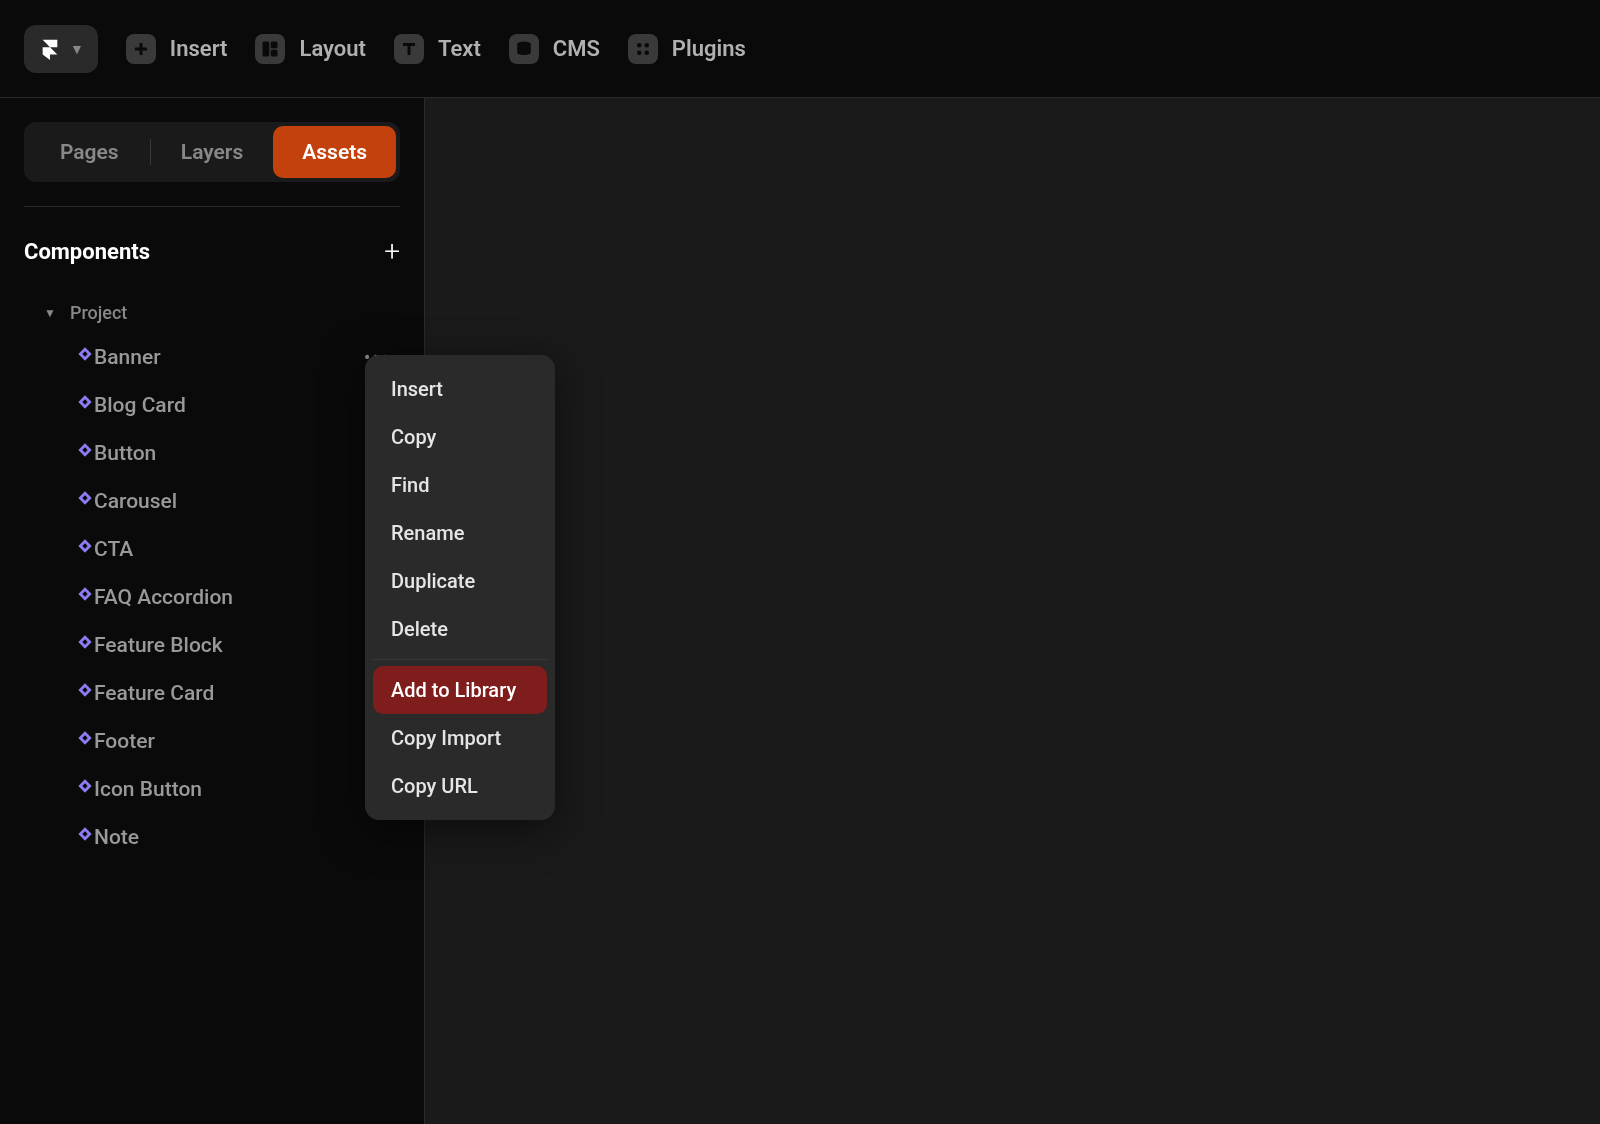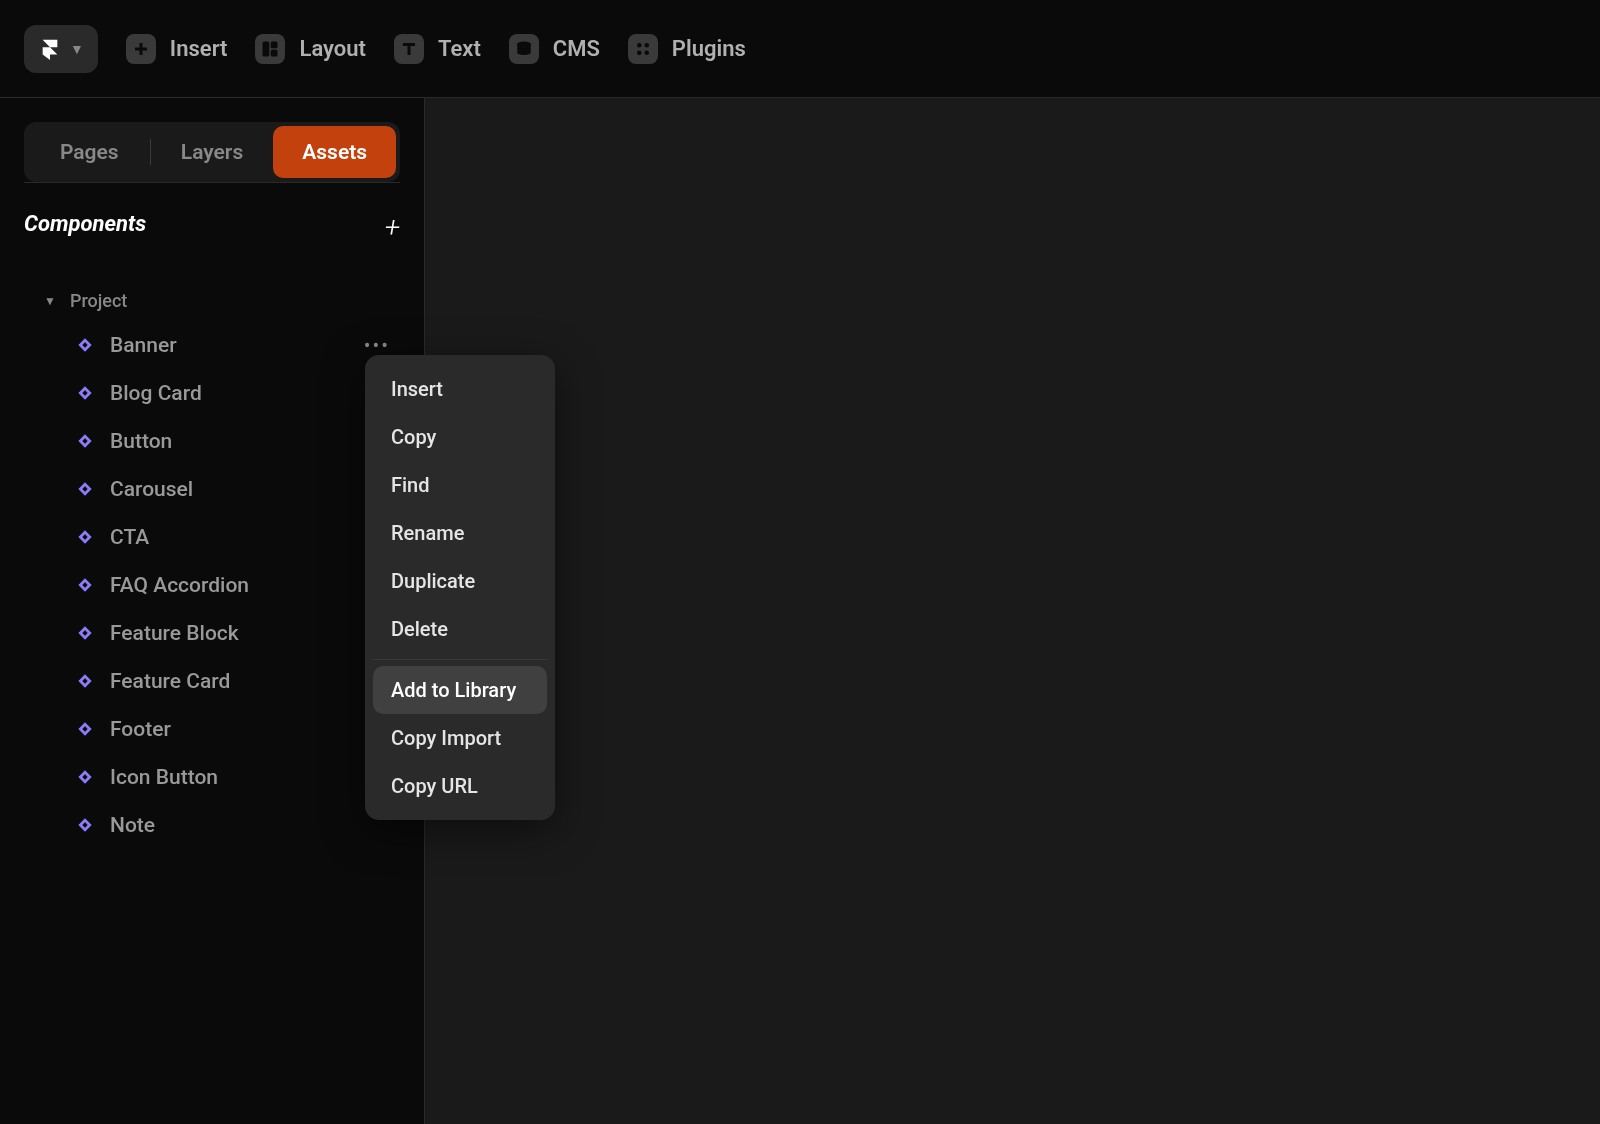--- a/index.html
+++ b/index.html
@@ -72,20 +72,21 @@
       width: 425px;
       background: #0a0a0a;
       border-right: 1px solid #2a2a2a;
       padding: 24px;
     }
     .tabs {
       display: flex;
       background: #1a1a1a;
       border-radius: 12px;
       padding: 4px;
+      margin-bottom: 24px;
     }
     .tab {
       flex: 1;
       text-align: center;
       padding: 14px 0;
       font-size: 21px;
       font-weight: 600;
       color: #888;
       cursor: pointer;
       border-radius: 10px;
@@ -105,22 +106,22 @@
       color: #fff;
     }
     .divider {
       height: 1px;
       background: #2a2a2a;
       margin-bottom: 28px;
     }
     .section-header {
       display: flex;
       justify-content: space-between;
-      margin-bottom: 36px;
-      font-style: italic;
+      align-items: center;
+      margin-bottom: 24px;
     }
     .section-title {
       font-size: 22px;
       font-weight: 700;
       color: #fff;
     }
     .plus-button {
       font-size: 28px;
       color: #fff;
       cursor: pointer;
@@ -143,22 +144,22 @@
     .tree-group-label {
       font-size: 18px;
       color: #888;
       font-weight: 500;
     }
     .tree-items {
       padding-left: 32px;
     }
     .tree-item {
       display: flex;
-      align-items: center;
-      gap: 16px;
+      align-items: flex-start;
+      gap: 0;
       padding: 12px 0;
       cursor: pointer;
       position: relative;
     }
     .component-icon {
       width: 18px;
       height: 18px;
       display: flex;
       align-items: center;
       justify-content: center;
@@ -192,21 +193,21 @@
     }
     .menu-item {
       padding: 12px 18px;
       font-size: 20px;
       color: #e5e5e5;
       cursor: pointer;
       border-radius: 10px;
       font-weight: 500;
     }
     .menu-item.highlighted {
-      background: #404040;
+      background: #7f1d1d;
       color: #fff;
     }
     .menu-divider {
       height: 1px;
       background: #3a3a3a;
       margin: 6px 0;
     }
   </style>
 </head>
 <body>

